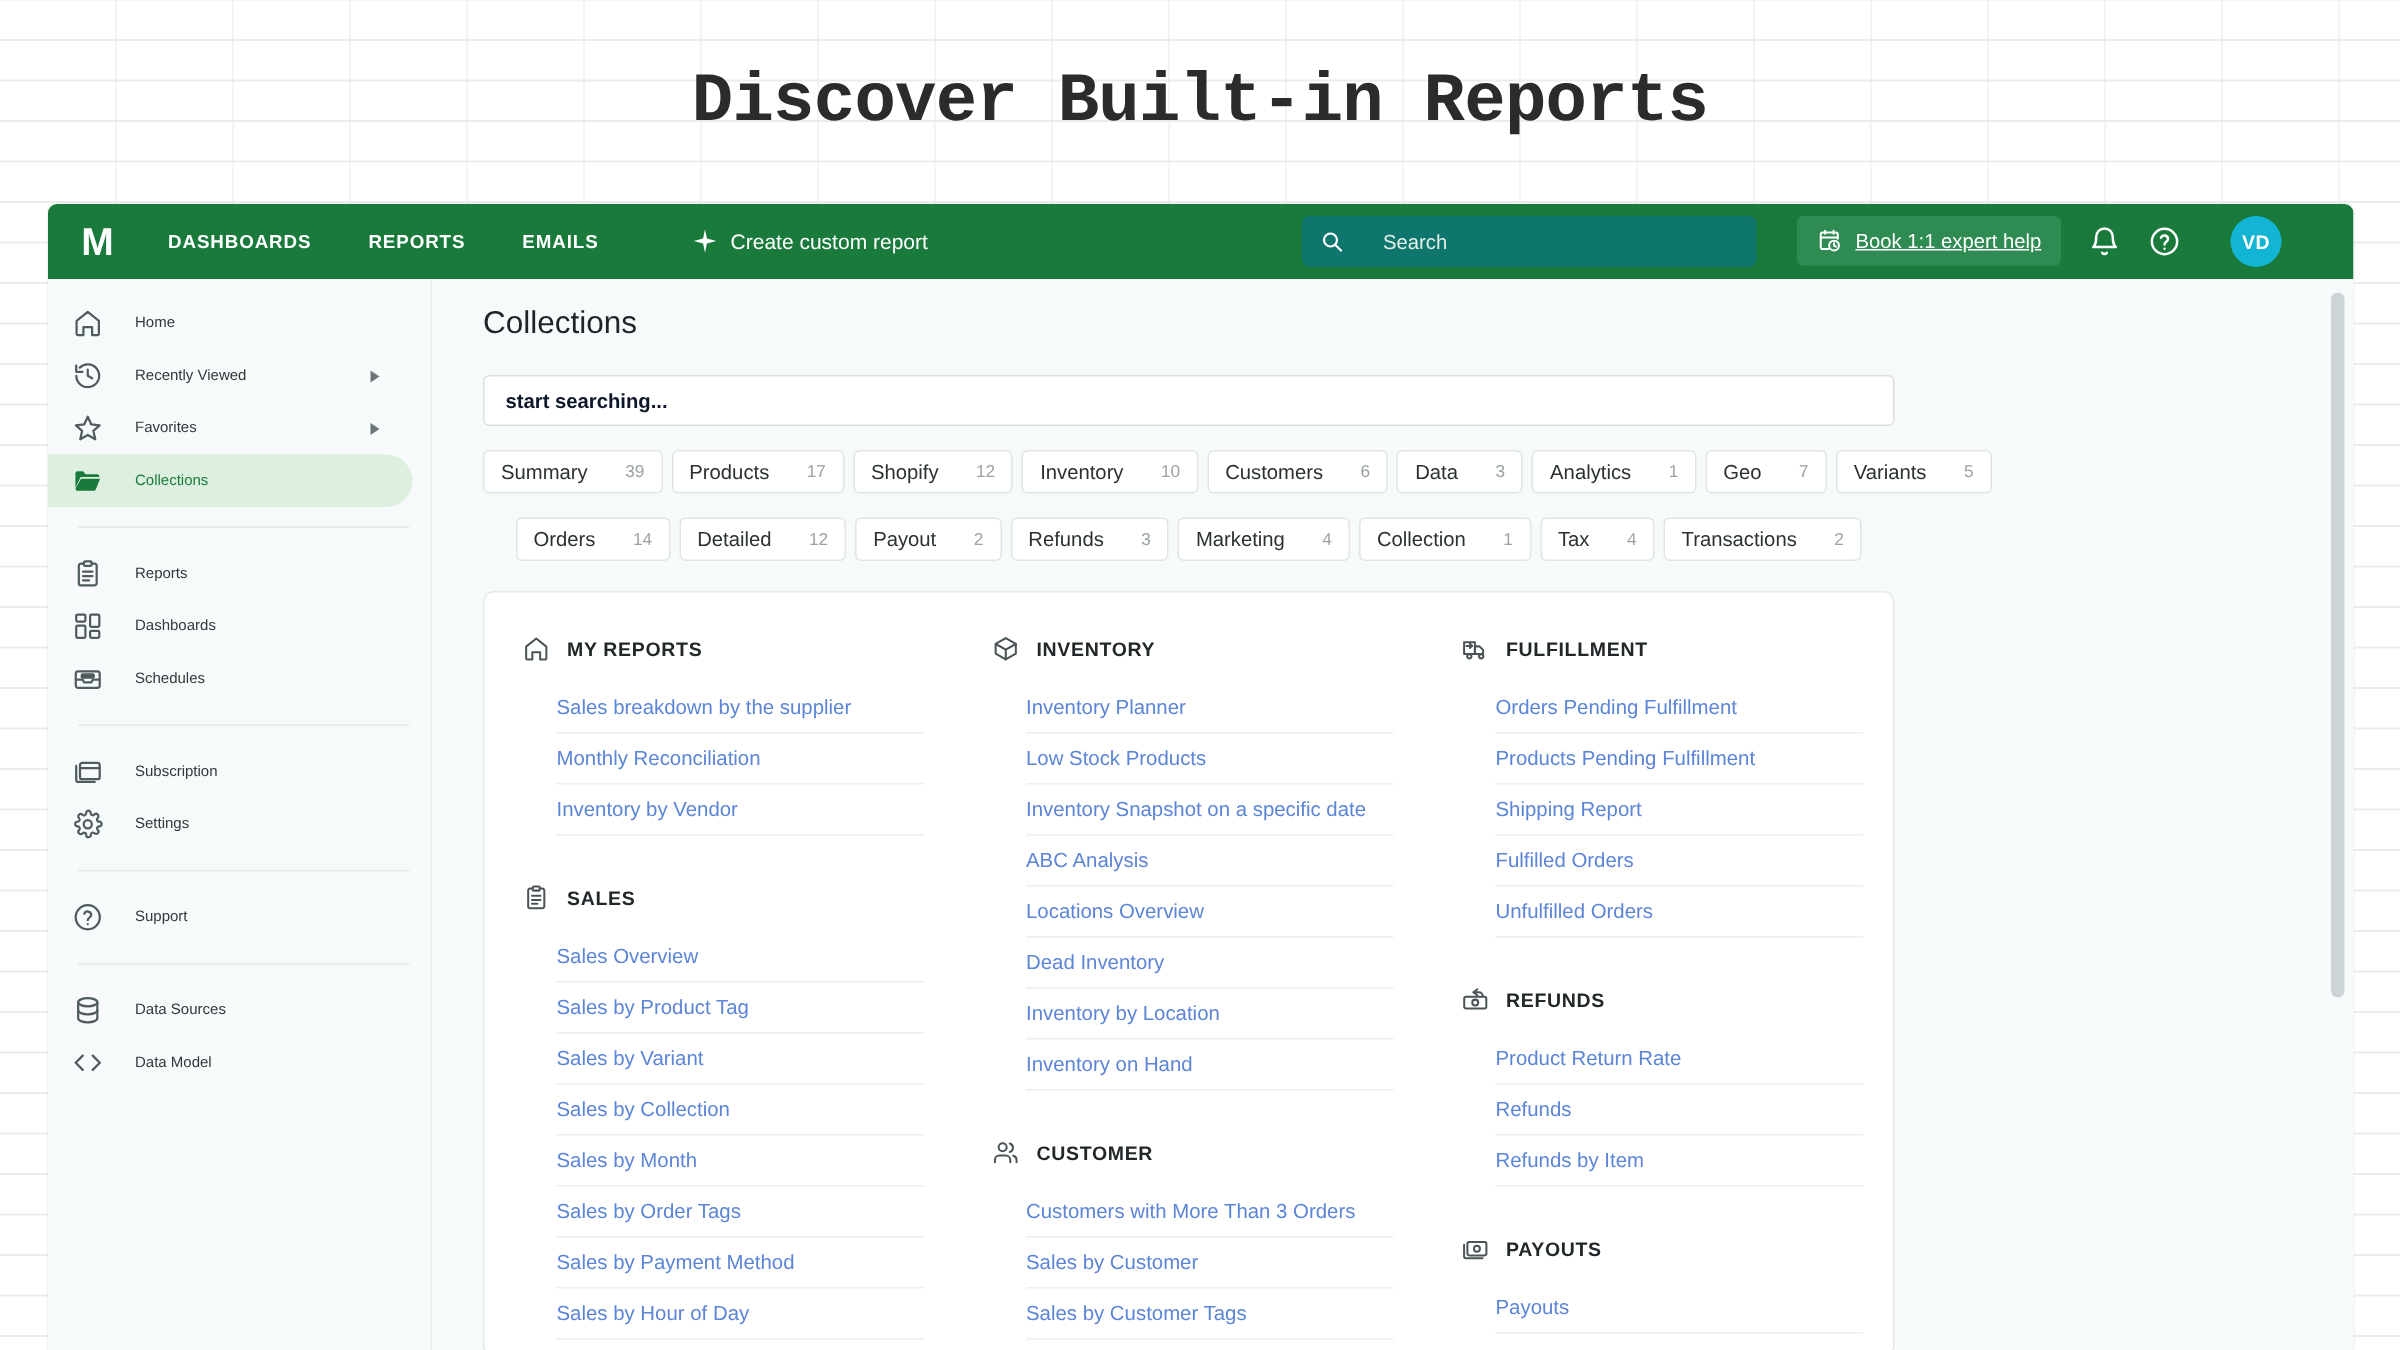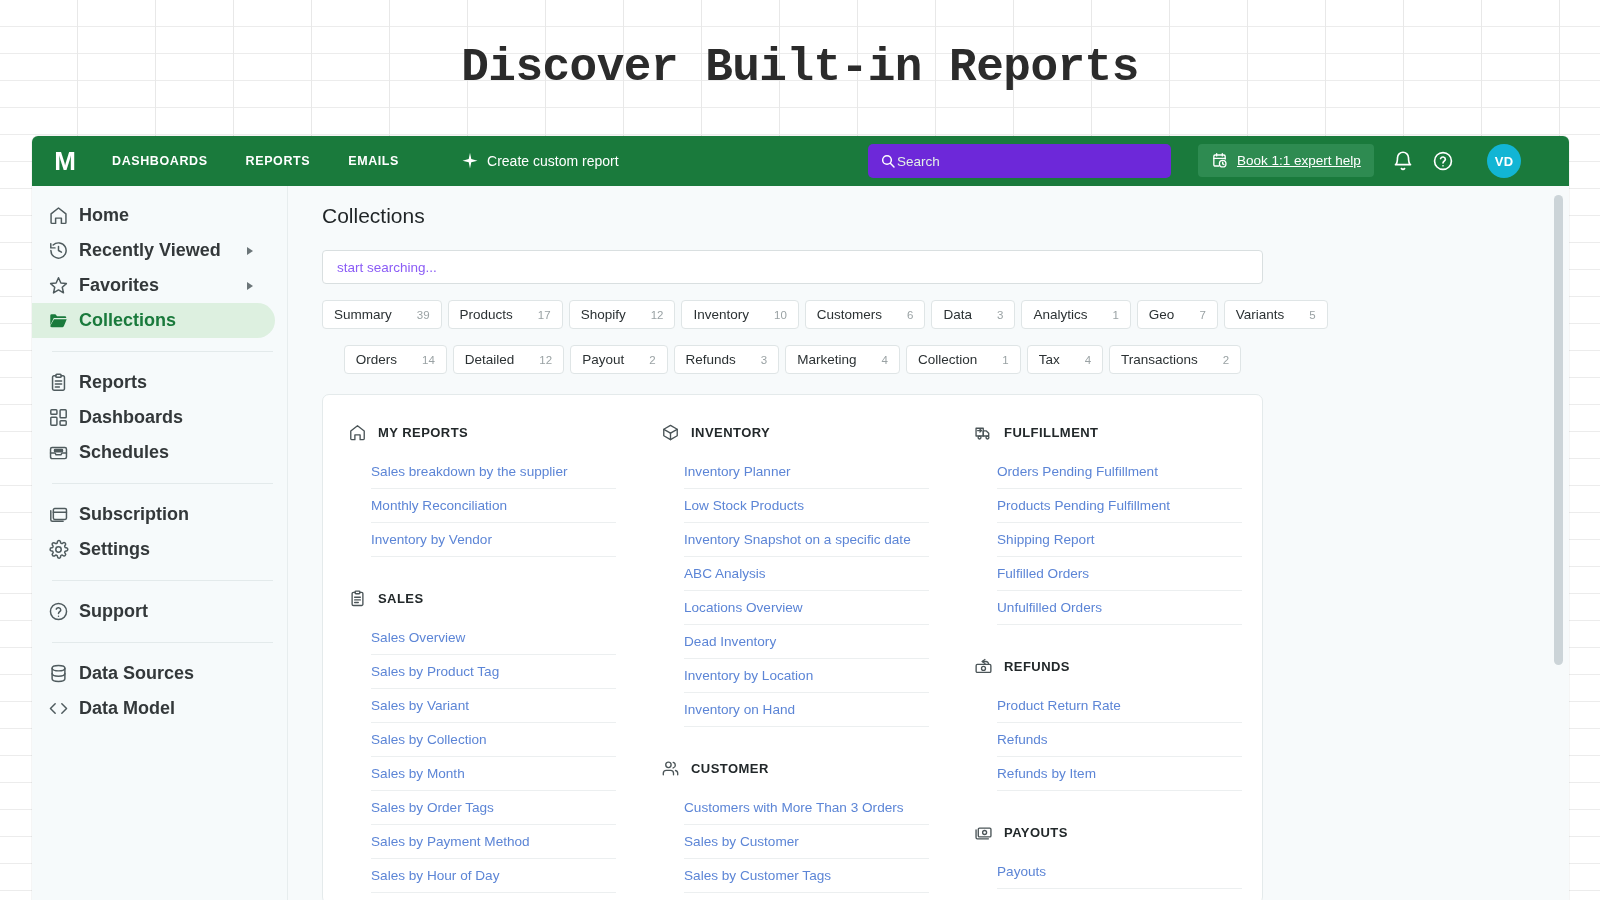--- a/index.html
+++ b/index.html
@@ -76,26 +76,26 @@
     margin-left: 62px;
     color: #fff; font-size: 14px; font-weight: 400;
     cursor: pointer; white-space: nowrap;
   }
   .sparkle { width: 18px; height: 18px; display:block; }
 
   .nav-search {
     position: absolute;
     left: 836px; top: 8px;
     width: 303px; height: 34px;
-    background: #6d28d9;
+    background: #0f766e;
     border: none;
     border-radius: 5px;
     display: flex; align-items: center;
     padding: 0 12px;
-    gap: 1px;
+    gap: 26px;
     cursor: text;
     text-align: center;
   }
   .nav-search .sico { width: 16px; height: 16px; flex: none; }
   .nav-search-ph { color: #e2efe6; font-size: 13.5px; }
 
   .book-btn {
     position: absolute;
     left: 1166px; top: 8px;
     height: 33px;
@@ -136,24 +136,23 @@
     height: 35px;
     display: flex; align-items: center;
     margin: 0 12px 0 0;
     padding-left: 16px;
     border-radius: 0 18px 18px 0;
     cursor: pointer;
     position: relative;
   }
   .side-item .sicon { width: 21px; height: 21px; flex: none; color: #4f5b5e; display:block; }
   .side-item .slabel {
-    margin-left: 10px;
-    font-size: 18px;
+    margin-left: 21px;
+    font-size: 10px;
     color: #33383a;
-    font-weight: bold;
   }
   .side-item.active { background: #ddf0e0; }
   .side-item.active .slabel { color: #1a7a3c; }
   .side-item.active .sicon { color: #1a7a3c; }
   .caret {
     position: absolute; right: 22px;
     width: 0; height: 0;
     border-left: 6px solid #6b7578;
     border-top: 4.5px solid transparent;
     border-bottom: 4.5px solid transparent;
@@ -175,21 +174,21 @@
   }
   .search-box {
     width: 941px; height: 34px;
     background: #fff;
     border: 1px solid #d9dfe0;
     border-radius: 4px;
     display: flex; align-items: center;
     padding: 0 14px;
     cursor: text;
   }
-  .search-box .ph { color: #8b5cf6; font-size: 13.5px; }
+  .search-box .ph { color: #0f172a; font-size: 13.5px; font-weight: bold; }
 
   .chips-row {
     display: flex; margin-top: 16px; gap: 6px;
     flex-wrap: nowrap;
   }
   .chips-row.second { justify-content: center; width: 941px; }
   .chip {
     height: 29px;
     background: #fff;
     border: 1px solid #dfe5e6;

